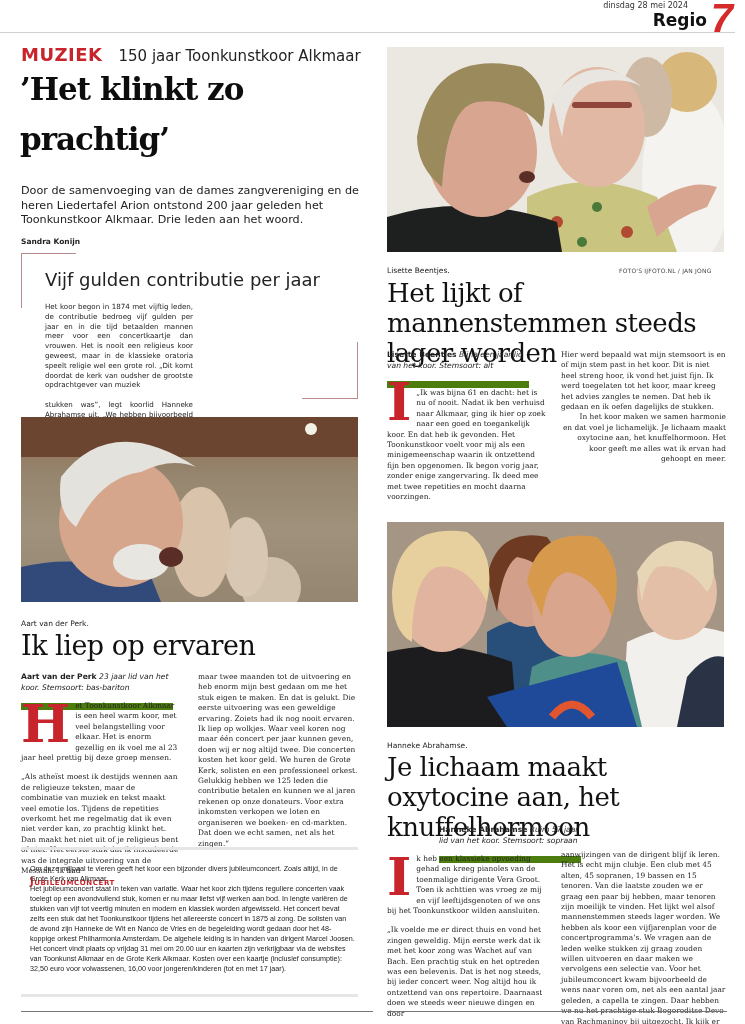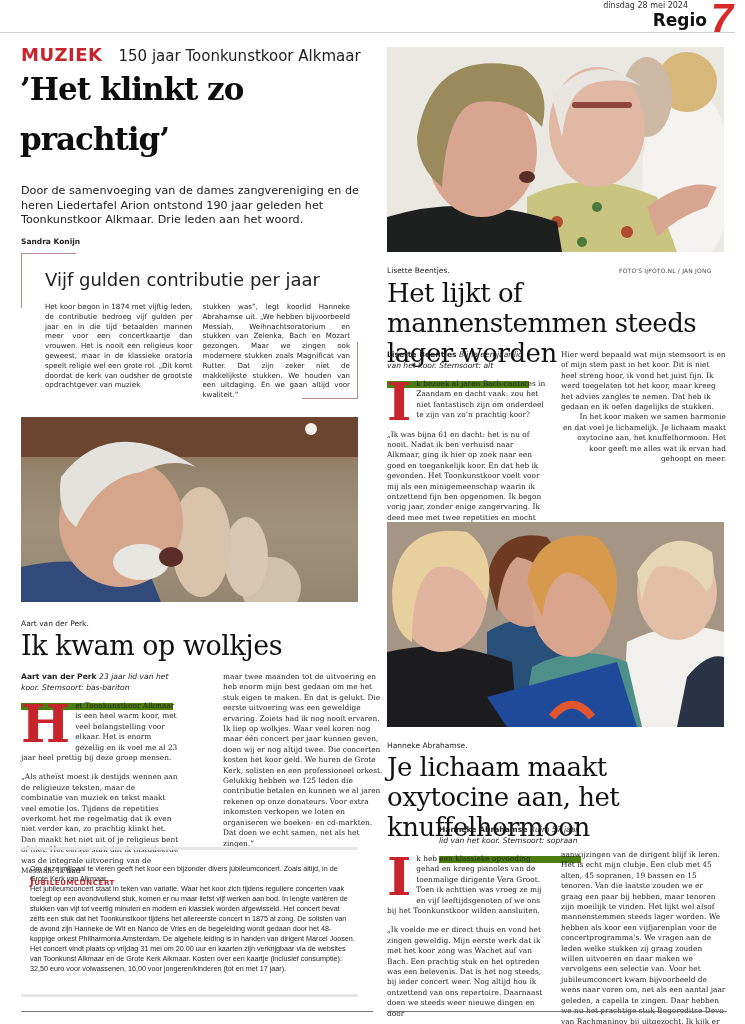--- a/index.html
+++ b/index.html
@@ -17,21 +17,21 @@
   .kicker .tag { color: #c8242b; font-weight: bold; letter-spacing: 0.5px; font-size: 18px; margin-right: 16px; }
   .headline { position: absolute; left: 20px; top: 64px; width: 350px; font-family: "DejaVu Serif", serif; font-weight: bold; font-size: 31px; line-height: 50px; color: #0d0d0d; letter-spacing: -1px; }
   .intro { position: absolute; left: 21px; top: 184px; width: 352px; font-family: "DejaVu Sans", sans-serif; font-size: 11.2px; line-height: 14.5px; color: #222; }
   .author { position: absolute; left: 21px; top: 237px; font-size: 7.5px; font-weight: bold; color: #222; font-family: "DejaVu Sans", sans-serif; }
 
   .box-line-v { position: absolute; left: 21px; top: 253px; width: 1px; height: 55px; background: #b98b8f; }
   .box-line-h { position: absolute; left: 21px; top: 253px; width: 55px; height: 1px; background: #b98b8f; }
   .box-line-v2 { position: absolute; left: 357px; top: 342px; width: 1px; height: 56px; background: #b98b8f; }
   .box-line-h2 { position: absolute; left: 302px; top: 398px; width: 56px; height: 1px; background: #b98b8f; }
   .box-title { position: absolute; left: 45px; top: 269px; font-size: 18px; color: #222; font-family: "DejaVu Sans", sans-serif; font-weight: normal; white-space: nowrap; }
-  .box-cols { position: absolute; left: 45px; top: 302px; width: 305px; display: flex; gap: 10px; }
+  .box-cols { position: absolute; left: 45px; top: 302px; width: 305px; display: flex; gap: 10px; flex-direction: column; }
   .box-col { width: 148px; font-family: "DejaVu Sans", sans-serif; font-size: 7.1px; line-height: 9.8px; color: #222; text-align: justify; }
 
   
   .photo { position: absolute; overflow: hidden; }
   .photo1 { left: 21px; top: 417px; width: 337px; height: 185px; background: linear-gradient(180deg,#6a4632 0%,#8a5c3f 18%,#8d7a62 30%,#a89a85 60%,#8a7d6a 100%); }
   .photo2 { left: 387px; top: 47px; width: 337px; height: 205px; background: linear-gradient(90deg,#e9e6df 0%,#d8d2c8 40%,#e8e4dc 70%,#efeeea 100%); }
   .photo3 { left: 387px; top: 522px; width: 337px; height: 205px; background: linear-gradient(90deg,#9c8e80 0%,#8b7b6e 40%,#b9a99b 70%,#a8988a 100%); }
 
   .caption { position: absolute; font-size: 7.5px; color: #222; font-family: "DejaVu Sans", sans-serif; }
   .credit { position: absolute; font-size: 6px; color: #444; font-family: "DejaVu Sans", sans-serif; letter-spacing: 0.2px; }
@@ -61,21 +61,21 @@
 
 <div class="hdr-date">dinsdag 28 mei 2024</div>
 <div class="hdr-section">Regio</div>
 <div class="hdr-pagenum">7</div>
 <div class="hdr-rule"></div>
 
 <div class="kicker">
   <span class="tag">MUZIEK</span><span>150 jaar Toonkunstkoor Alkmaar</span>
 </div>
 <h1 class="headline">’Het klinkt zo prachtig’</h1>
-<p class="intro">Door de samenvoeging van de dames zangvereniging en de heren Liedertafel Arion ontstond 190 jaar geleden het Toonkunstkoor Alkmaar. Drie leden aan het woord.</p>
+<p class="intro">Door de samenvoeging van de dames zangvereniging en de heren Liedertafel Arion ontstond 200 jaar geleden het Toonkunstkoor Alkmaar. Drie leden aan het woord.</p>
 <div class="author">Sandra Konijn</div>
 
 <div class="box-line-v"></div>
 <div class="box-line-h"></div>
 <div class="box-line-v2"></div>
 <div class="box-line-h2"></div>
 <h2 class="box-title">Vijf gulden contributie per jaar</h2>
 <div class="box-cols">
   <p class="box-col">Het koor begon in 1874 met vijftig leden, de contributie bedroeg vijf gulden per jaar en in die tijd betaalden mannen meer voor een concertkaartje dan vrouwen. Het is nooit een religieus koor geweest, maar in de klassieke oratoria speelt religie wel een grote rol. „Dit komt doordat de kerk van oudsher de grootste opdrachtgever van muziek</p>
   <p class="box-col">stukken was”, legt koorlid Hanneke Abrahamse uit. „We hebben bijvoorbeeld Messiah, Weihnachtsoratorium en stukken van Zelenka, Bach en Mozart gezongen. Maar we zingen ook modernere stukken zoals Magnificat van Rutter. Dat zijn zeker niet de makkelijkste stukken. We houden van een uitdaging. En we gaan altijd voor kwaliteit.”</p>
@@ -91,30 +91,30 @@
     <ellipse cx="180" cy="125" rx="30" ry="55" fill="#d9c3aa"></ellipse>
     <path d="M0 150 Q60 135 130 160 L140 185 L0 185 Z" fill="#324a7a"></path>
     <ellipse cx="100" cy="105" rx="62" ry="65" fill="#d5a58c"></ellipse>
     <path d="M40 60 Q90 -5 175 50 Q150 40 120 55 Q80 60 55 110 Q35 95 40 60 Z" fill="#e4e2dc"></path>
     <ellipse cx="120" cy="145" rx="28" ry="18" fill="#e8e6e0"></ellipse>
     <ellipse cx="150" cy="140" rx="12" ry="10" fill="#5a2e26"></ellipse>
   </svg>
 </div>
 <div class="caption" style="left:21px; top:619px;">Aart van der Perk.</div>
 
-<h2 class="art-headline" style="left:21px; top:630px; font-size:27px; line-height:32px;">Ik kwam op wolkjes</h2>
+<h2 class="art-headline" style="left:21px; top:630px; font-size:27px; line-height:32px;">Ik liep op ervaren</h2>
 <div class="byline" style="left:21px; top:672px; width:152px;">
   <b>Aart van der Perk</b>
   <i>23 jaar lid van het koor. Stemsoort: bas-bariton</i>
 </div>
 <div class="serif-col" style="left:21px; top:701px; width:158px;">
   <p><span class="dropcap">H</span><span>et Toonkunstkoor Alkmaar is een heel warm koor, met veel belangstelling voor elkaar. Het is enorm gezellig en ik voel me al 23 jaar heel prettig bij deze groep mensen.</span></p>
   <p class="nm">„Als atheïst moest ik destijds wennen aan de religieuze teksten, maar de combinatie van muziek en tekst maakt veel emotie los. Tijdens de repetities overkomt het me regelmatig dat ik even niet verder kan, zo prachtig klinkt het. Dan maakt het niet uit of je religieus bent of niet. Het eerste stuk dat ik instudeerde was de integrale uitvoering van de Messiah. Ik had</p>
 </div>
-<div class="serif-col" style="left:198px; top:672px; width:162px;margin-left:25px;">
+<div class="serif-col" style="left:198px; top:672px; width:162px;">
   <p class="nm">maar twee maanden tot de uitvoering en heb enorm mijn best gedaan om me het stuk eigen te maken. En dat is gelukt. Die eerste uitvoering was een geweldige ervaring. Zoiets had ik nog nooit ervaren. Ik liep op wolkjes. Waar veel koren nog maar één concert per jaar kunnen geven, doen wij er nog altijd twee. Die concerten kosten het koor geld. We huren de Grote Kerk, solisten en een professioneel orkest. Gelukkig hebben we 125 leden die contributie betalen en kunnen we al jaren rekenen op onze donateurs. Voor extra inkomsten verkopen we loten en organiseren we boeken- en cd-markten. Dat doen we echt samen, net als het zingen.”</p>
 </div>
 
 <div class="jub-rule-top"></div>
 <div class="jub-title">Jubileumconcert</div>
 <div class="jub-body">
   <p>Om deze mijlpaal te vieren geeft het koor een bijzonder divers jubileumconcert. Zoals altijd, in de Grote Kerk van Alkmaar.</p>
   <p>Het jubileumconcert staat in teken van variatie. Waar het koor zich tijdens reguliere concerten vaak toelegt op een avondvullend stuk, komen er nu maar liefst vijf werken aan bod. In lengte variëren de stukken van vijf tot veertig minuten en modern en klassiek worden afgewisseld. Het concert bevat zelfs een stuk dat het Toonkunstkoor tijdens het allereerste concert in 1875 al zong. De solisten van de avond zijn Hanneke de Wit en Nanco de Vries en de begeleiding wordt gedaan door het 48-koppige orkest Philharmonia Amsterdam. De algehele leiding is in handen van dirigent Marcel Joosen. Het concert vindt plaats op vrijdag 31 mei om 20.00 uur en kaarten zijn verkrijgbaar via de websites van Toonkunst Alkmaar en de Grote Kerk Alkmaar. Kosten over een kaartje (inclusief consumptie): 32,50 euro voor volwassenen, 16,00 voor jongeren/kinderen (tot en met 17 jaar).</p>
 </div>
 <div class="jub-rule-bottom"></div>
@@ -143,21 +143,21 @@
 </div>
 <div class="caption" style="left:387px; top:266px;">Lisette Beentjes.</div>
 <div class="credit" style="left:619px; top:267px;">FOTO'S IJFOTO.NL / JAN JONG</div>
 
 <h2 class="art-headline" style="left:387px; top:278px; width:345px; font-size:26px; line-height:30px;">Het lijkt of mannenstemmen steeds lager worden</h2>
 <div class="byline" style="left:387px; top:350px; width:142px;">
   <b>Lisette Beentjes</b>
   <i>Bijna een jaar lid van het koor. Stemsoort: alt</i>
 </div>
 <div class="serif-col" style="left:387px; top:379px; width:160px;">
-  <p><span class="dropcap">I</span><span>k bezoek al jaren Bach-cantates in Zaandam en dacht vaak: zou het niet fantastisch zijn om onderdeel te zijn van zo’n prachtig koor?</span></p>
+  <p><span class="dropcap">I</span></p>
   <p class="nm">„Ik was bijna 61 en dacht: het is nu of nooit. Nadat ik ben verhuisd naar Alkmaar, ging ik hier op zoek naar een goed en toegankelijk koor. En dat heb ik gevonden. Het Toonkunstkoor voelt voor mij als een minigemeenschap waarin ik ontzettend fijn ben opgenomen. Ik begon vorig jaar, zonder enige zangervaring. Ik deed mee met twee repetities en mocht daarna voorzingen.</p>
 </div>
 <div class="serif-col" style="left:561px; top:350px; width:165px;">
   <p class="nm">Hier werd bepaald wat mijn stemsoort is en of mijn stem past in het koor. Dit is niet heel streng hoor, ik vond het juist fijn. Ik werd toegelaten tot het koor, maar kreeg het advies zangles te nemen. Dat heb ik gedaan en ik oefen dagelijks de stukken.</p>
   <p class="ind">In het koor maken we samen harmonie en dat voel je lichamelijk. Je lichaam maakt oxytocine aan, het knuffelhormoon. Het koor geeft me alles wat ik ervan had gehoopt en meer.</p>
 </div>
 
 <div class="photo photo3">
   <svg width="337" height="205" viewBox="0 0 337 205">
     <rect x="0" y="0" width="337" height="205" fill="#a59585"></rect>

